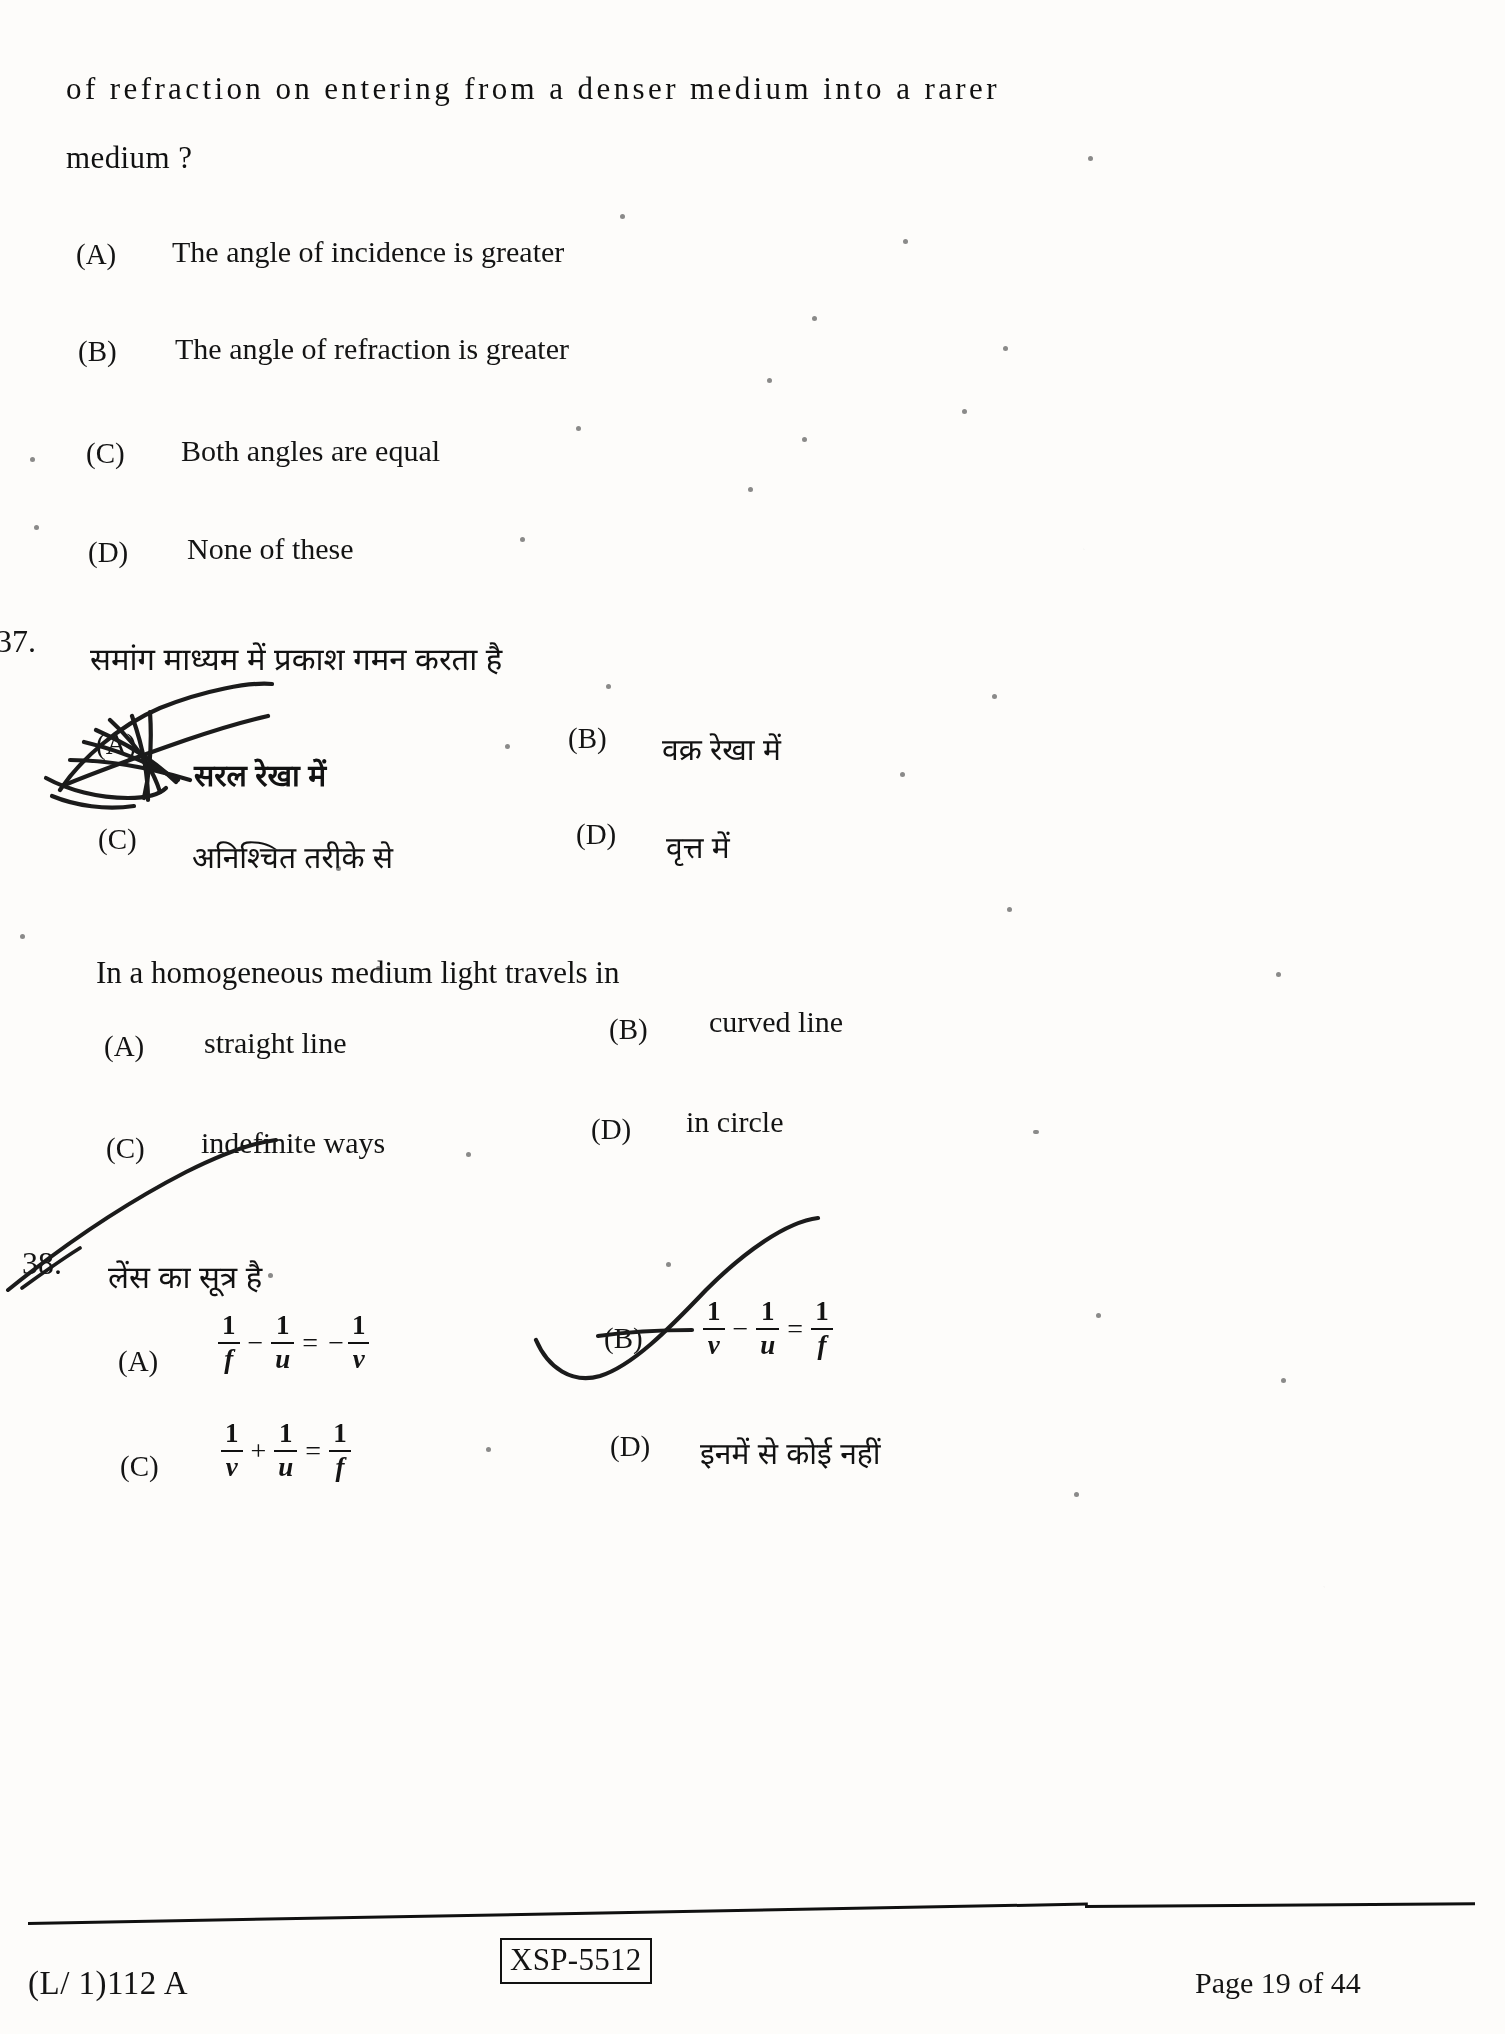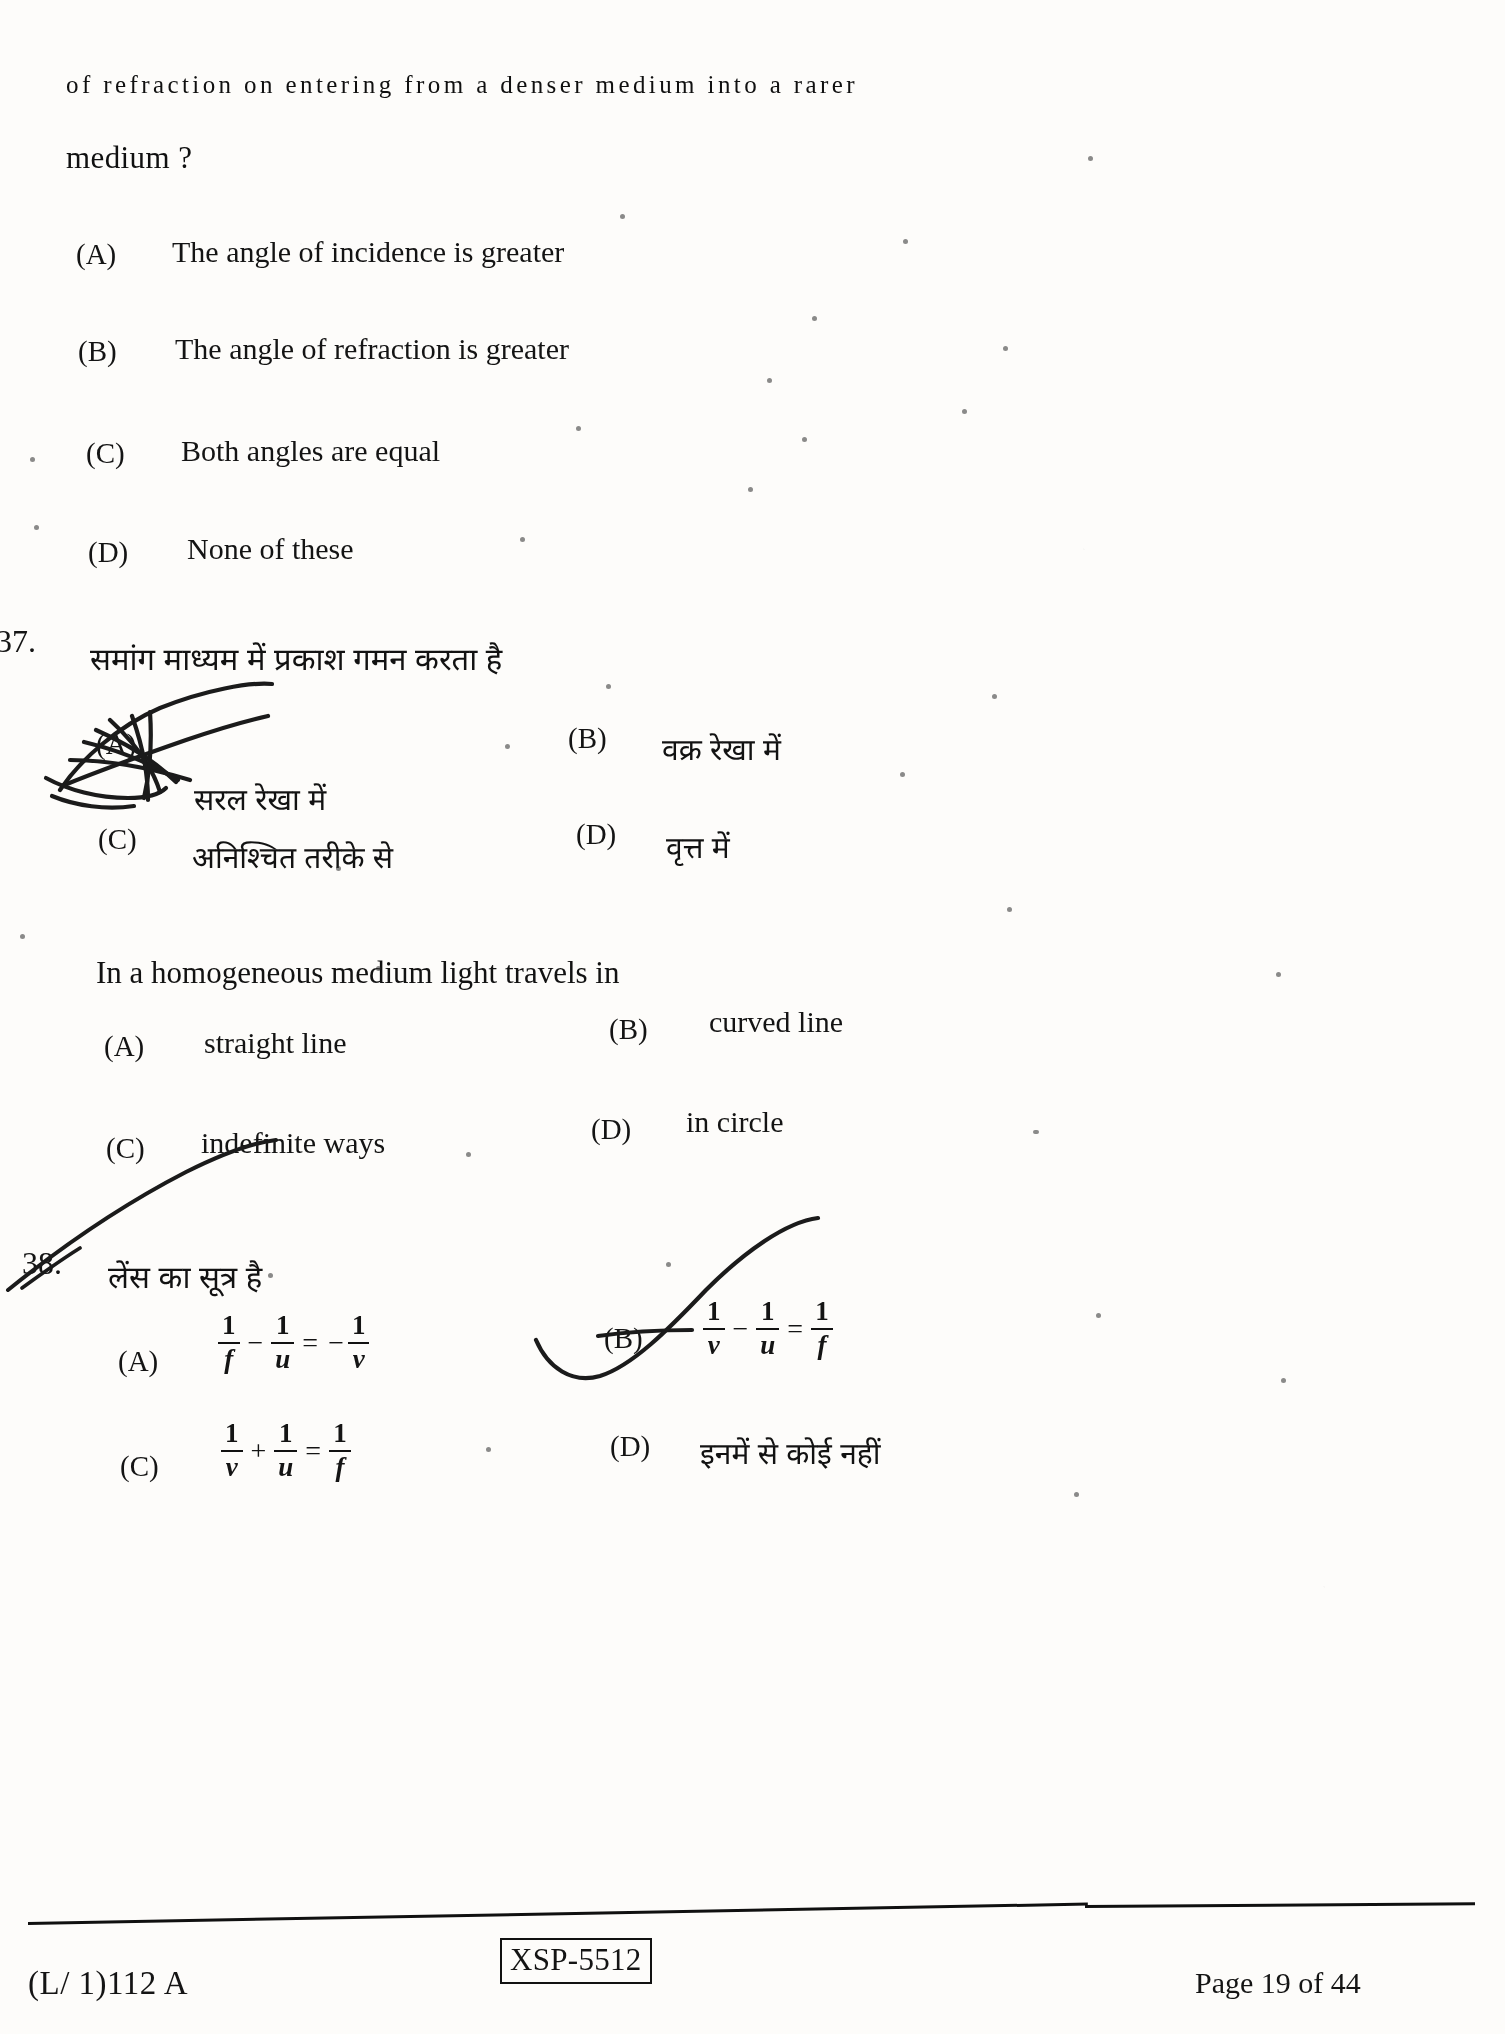--- a/index.html
+++ b/index.html
@@ -142,40 +142,40 @@
     width: 1505px;
     height: 2034px;
     pointer-events: none;
   }
 </style>
 </head>
 <body>
 
 <div class="page">
 
-  <div class="stem-line" style="left:66px; top:71px; font-size:25px; letter-spacing:3.4px;">of refraction on entering from a denser medium into a rarer</div>
+  <div class="stem-line" style="left:66px; top:71px; font-size:31px; letter-spacing:3.4px;">of refraction on entering from a denser medium into a rarer</div>
   <div class="stem-line" style="left:66px; top:140px; font-size:31px;">medium ?</div>
 
   <div class="opt-label" style="left:76px; top:238px;">(A)</div>
   <div class="opt-text" style="left:172px; top:235px;">The angle of incidence is greater</div>
 
   <div class="opt-label" style="left:78px; top:335px;">(B)</div>
   <div class="opt-text" style="left:175px; top:332px;">The angle of refraction is greater</div>
 
   <div class="opt-label" style="left:86px; top:437px;">(C)</div>
   <div class="opt-text" style="left:181px; top:434px;">Both angles are equal</div>
 
   <div class="opt-label" style="left:88px; top:536px;">(D)</div>
   <div class="opt-text" style="left:187px; top:532px;">None of these</div>
 
   <div class="qnum" style="left:-4px; top:623px;">37.</div>
   <div class="q-text hindi" style="left:90px; top:617px; font-size:31px;">समांग माध्यम में प्रकाश गमन करता है</div>
 
   <div class="opt-label" style="left:96px; top:728px;">(A)</div>
-  <div class="q-text hindi" style="left:194px; top:758px;">सरल रेखा में</div>
+  <div class="q-text hindi" style="left:194px; top:734px;font-weight:bold;">सरल रेखा में</div>
 
   <div class="opt-label" style="left:568px; top:722px;">(B)</div>
   <div class="q-text hindi" style="left:662px; top:708px;">वक्र रेखा में</div>
 
   <div class="opt-label" style="left:98px; top:823px;">(C)</div>
   <div class="q-text hindi" style="left:192px; top:816px;">अनिश्चित तरीके से</div>
 
   <div class="opt-label" style="left:576px; top:818px;">(D)</div>
   <div class="q-text hindi" style="left:666px; top:806px;">वृत्त में</div>
 

